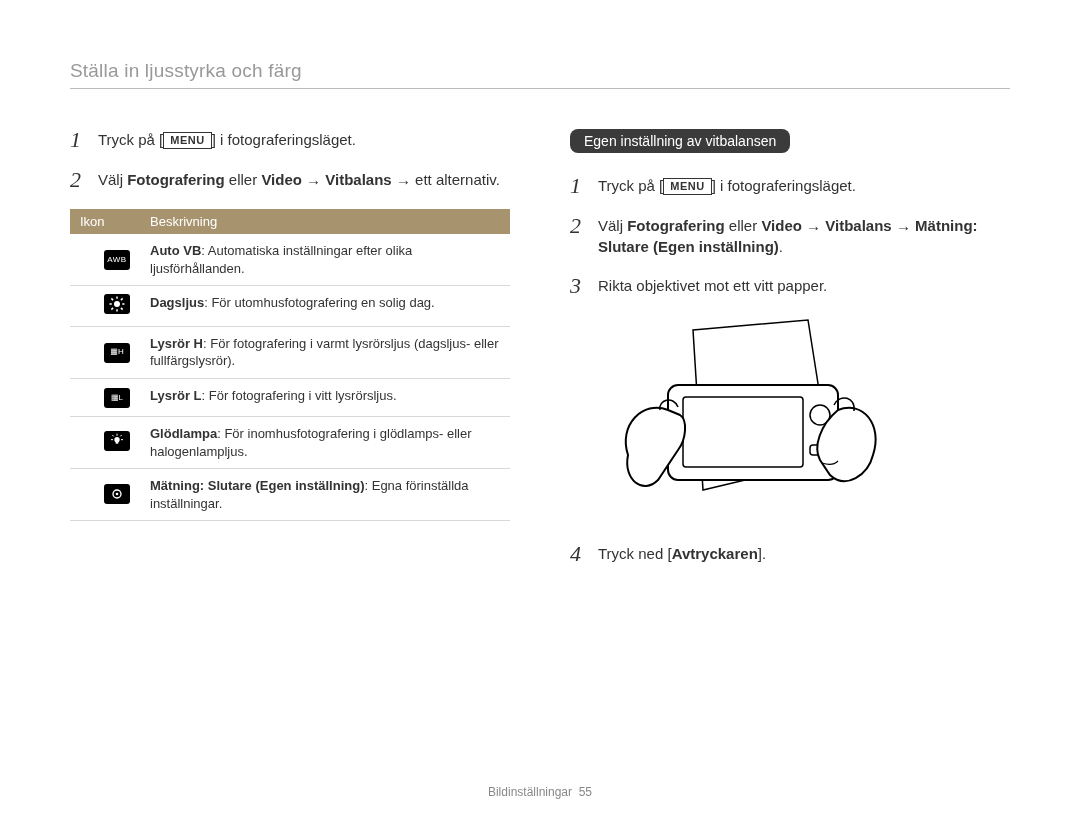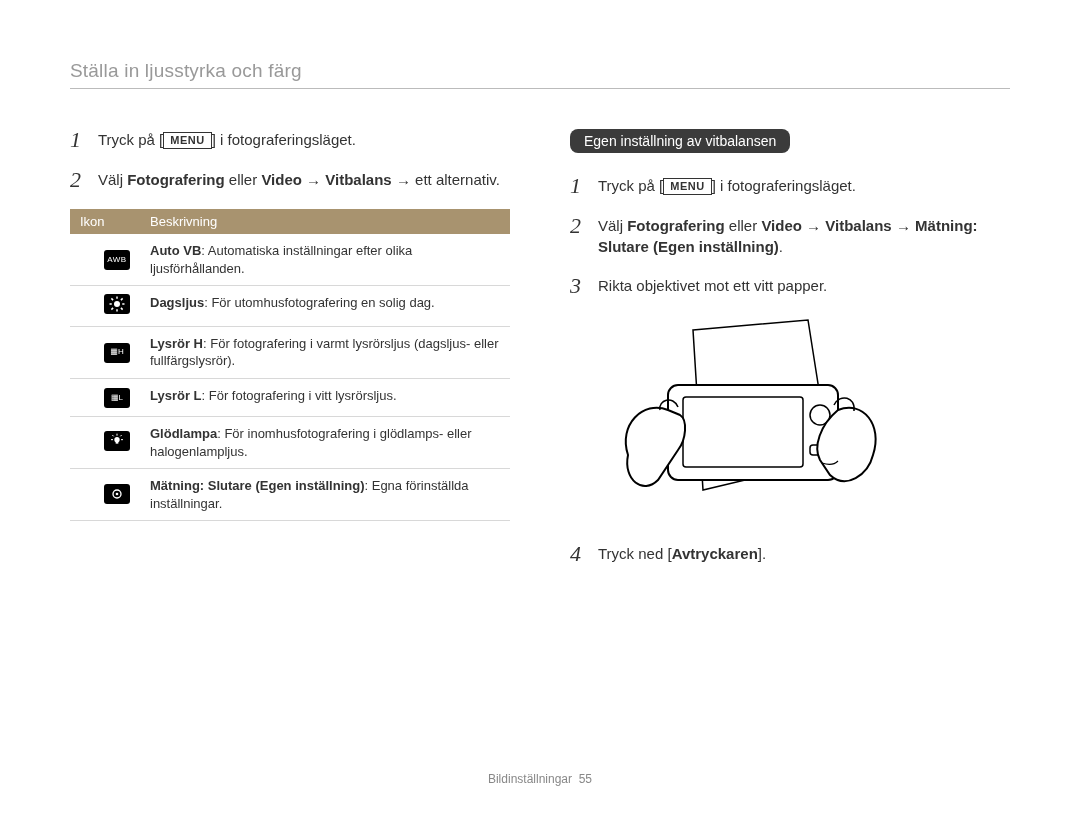--- a/index.html
+++ b/index.html
@@ -93,21 +93,21 @@
     padding: 4px 14px;
     font-size: 14px;
     margin-bottom: 22px;
   }
   .illustration {
     height: 210px;
     margin: 8px 0 18px 28px;
   }
   .footer {
     position: absolute;
-    bottom: 17px; left: 0; right: 0;
+    bottom: 4px; left: 0; right: 0;
     text-align: center;
     font-size: 12px;
     color: #888;
   }
   .bold { font-weight: bold; }
 </style>
 </head>
 <body>
 
 <div class="page">

